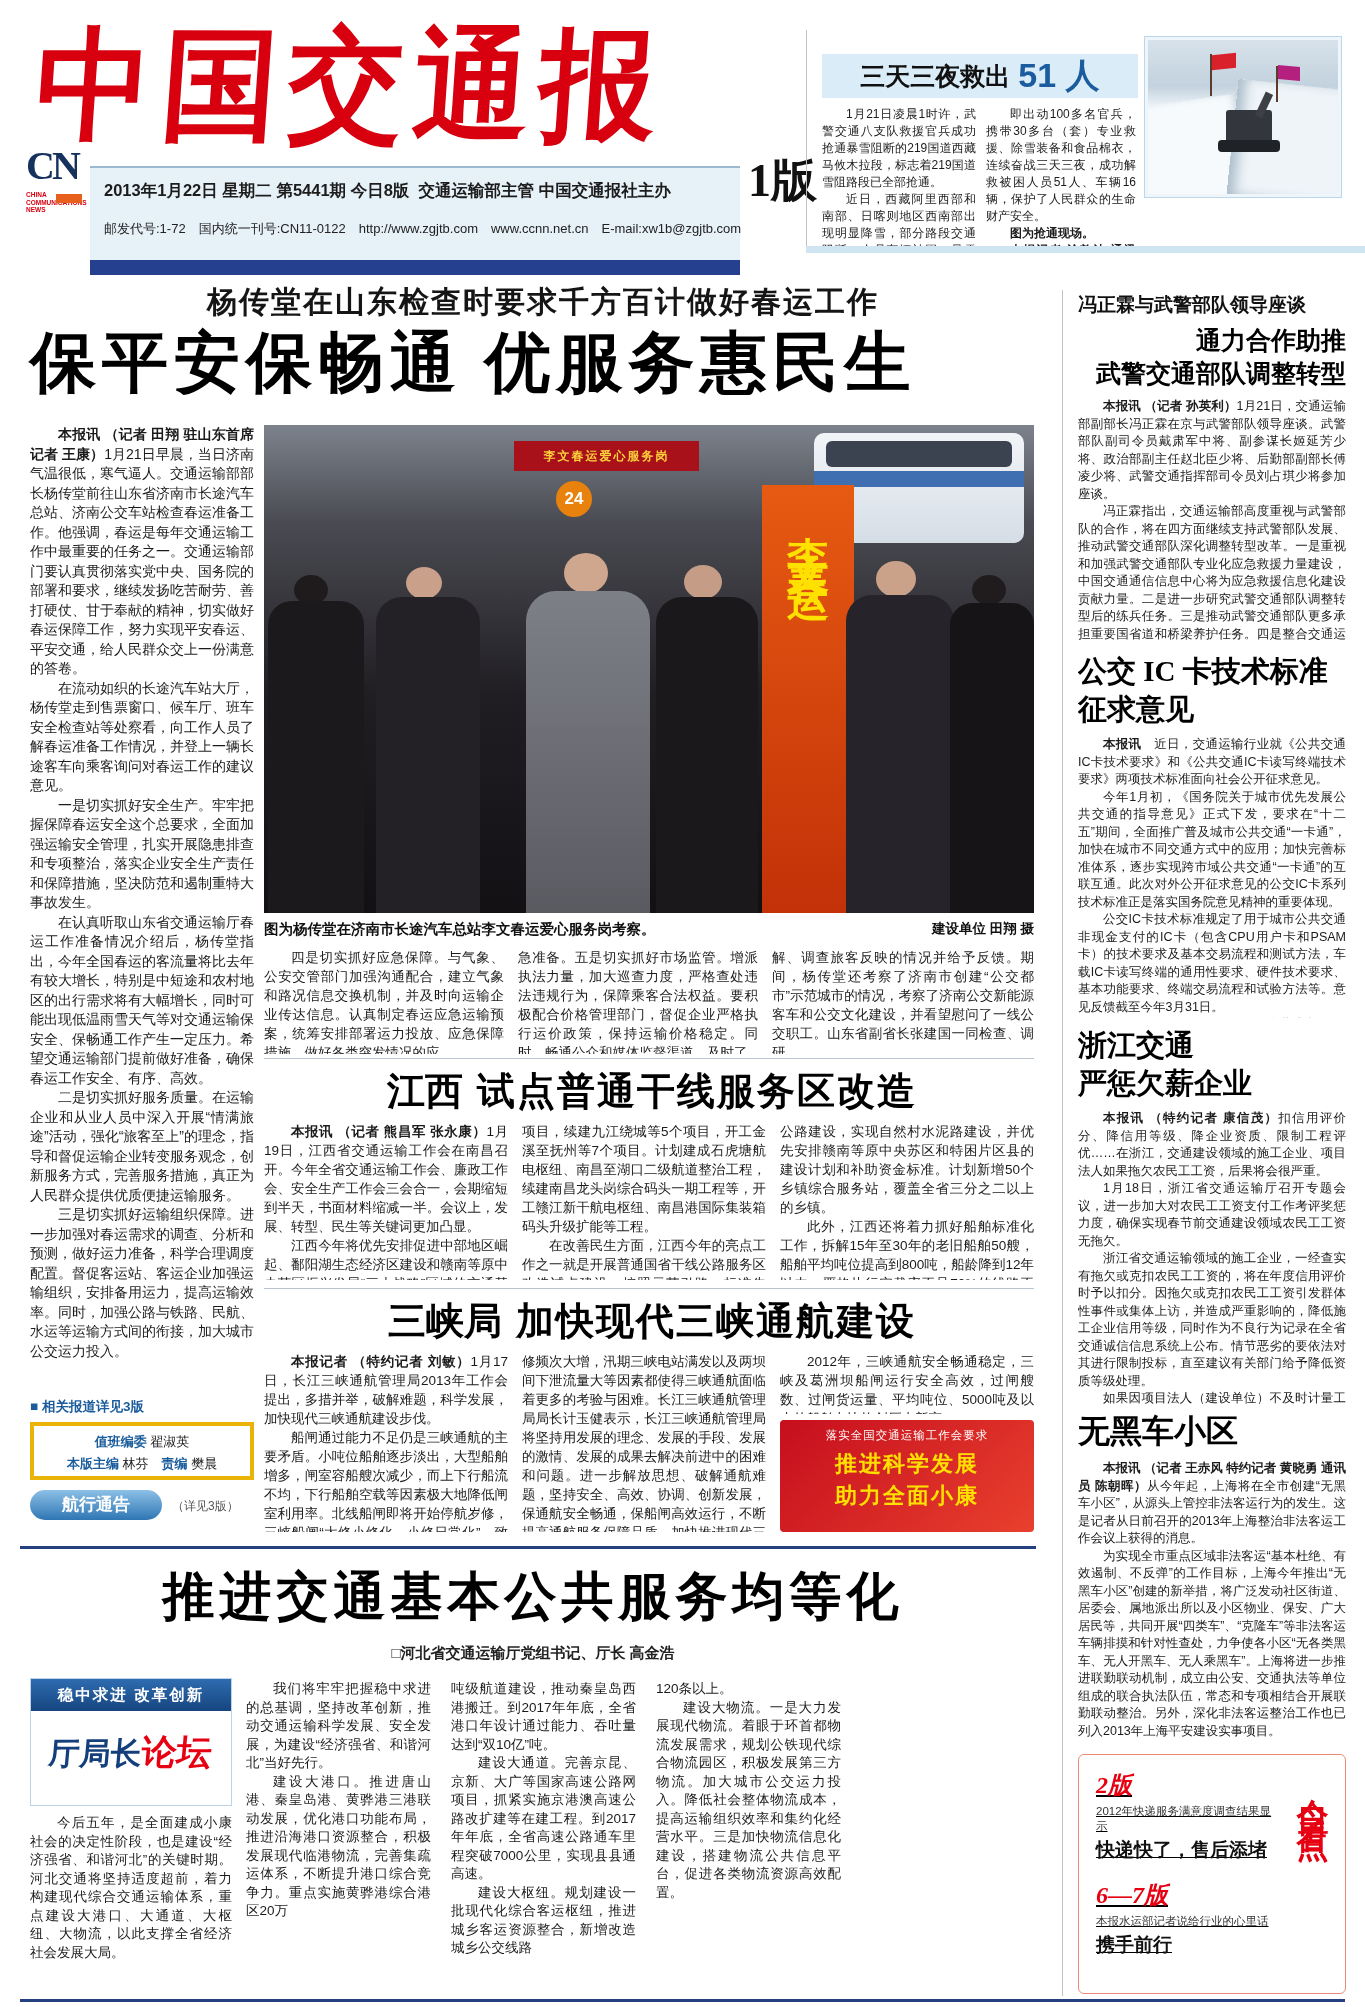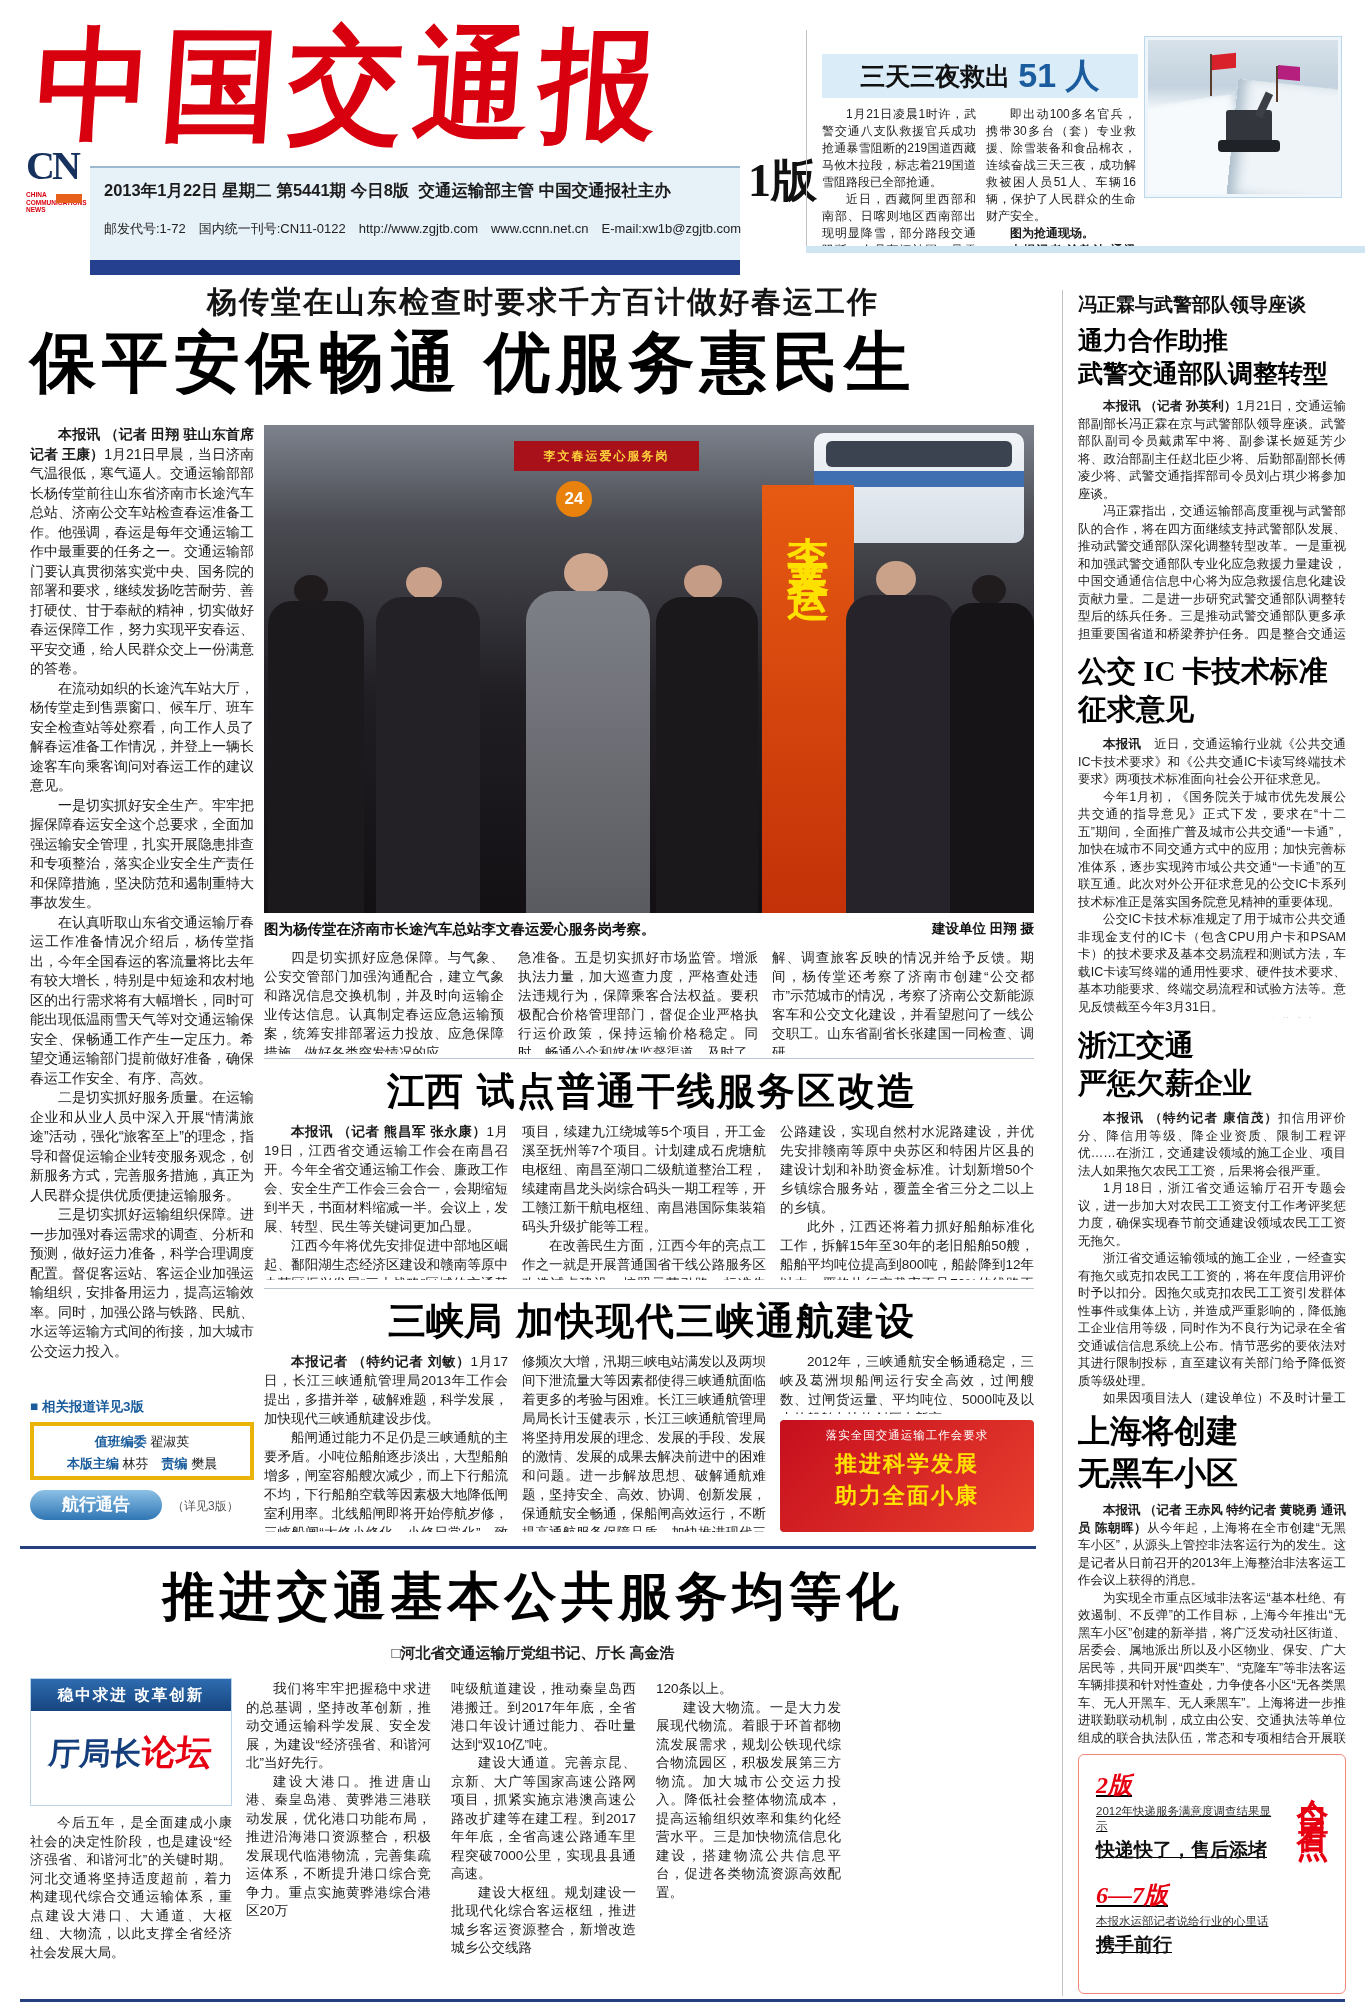--- a/index.html
+++ b/index.html
@@ -211,21 +211,21 @@
   <div class="abs banner-red" style="left:780px; top:1420px; width:254px; height:112px;">
     <div class="l1">落实全国交通运输工作会要求</div>
     <div class="l2">推进科学发展</div>
     <div class="l3">助力全面小康</div>
   </div>
 
   <div class="abs vline" style="left:1062px; top:290px; height:1706px;"></div>
 
   <div class="abs" style="left:1078px; top:292px; width:268px; height:352px; overflow:hidden;">
     <div class="rail-kicker">冯正霖与武警部队领导座谈</div>
-    <div class="rail-headline" style="margin-top:6px;">
+    <div class="rail-headline" style="margin-top:6px;text-align:right;">
       <div>通力合作助推</div>
       <div>武警交通部队调整转型</div>
     </div>
     <div class="rail-txt" style="margin-top:8px;">
       <p><span class="lead">本报讯 （记者 孙英利）</span><span>1月21日，交通运输部副部长冯正霖在京与武警部队领导座谈。武警部队副司令员戴肃军中将、副参谋长姬延芳少将、政治部副主任赵北臣少将、后勤部副部长傅凌少将、武警交通指挥部司令员刘占琪少将参加座谈。</span></p>
       <p>冯正霖指出，交通运输部高度重视与武警部队的合作，将在四方面继续支持武警部队发展、推动武警交通部队深化调整转型改革。一是重视和加强武警交通部队专业化应急救援力量建设，中国交通通信信息中心将为应急救援信息化建设贡献力量。二是进一步研究武警交通部队调整转型后的练兵任务。三是推动武警交通部队更多承担重要国省道和桥梁养护任务。四是整合交通运输部科研培训机构力量，在技术专业能力和人员培训等方面给予武警交通部队必要的支持。</p>
     </div>
   </div>
 
   <div class="abs" style="left:1078px; top:652px; width:268px; height:366px; overflow:hidden;">
@@ -249,21 +249,20 @@
     <div class="rail-txt" style="margin-top:8px;">
       <p><span class="lead">本报讯 （特约记者 康信茂）</span><span>扣信用评价分、降信用等级、降企业资质、限制工程评优……在浙江，交通建设领域的施工企业、项目法人如果拖欠农民工工资，后果将会很严重。</span></p>
       <p>1月18日，浙江省交通运输厅召开专题会议，进一步加大对农民工工资支付工作考评奖惩力度，确保实现春节前交通建设领域农民工工资无拖欠。</p>
       <p>浙江省交通运输领域的施工企业，一经查实有拖欠或克扣农民工工资的，将在年度信用评价时予以扣分。因拖欠或克扣农民工工资引发群体性事件或集体上访，并造成严重影响的，降低施工企业信用等级，同时作为不良行为记录在全省交通诚信信息系统上公布。情节恶劣的要依法对其进行限制投标，直至建议有关部门给予降低资质等级处理。</p>
       <p>如果因项目法人（建设单位）不及时计量工程款，造成工程款拖欠数额巨大或恶意拖欠，产生严重后果的，工程项目不得参与评优，项目法人（建设单位）个人不得参与评选先进。</p>
     </div>
   </div>
 
   <div class="abs" style="left:1078px; top:1410px; width:268px; height:338px; overflow:hidden;">
     <div class="rail-headline2" style="font-size:32px; line-height:42px;">
-      <div>上海将创建</div>
       <div>无黑车小区</div>
     </div>
     <div class="rail-txt" style="margin-top:8px;">
       <p><span class="lead">本报讯 （记者 王赤风 特约记者 黄晓勇 通讯员 陈朝晖）</span><span>从今年起，上海将在全市创建“无黑车小区”，从源头上管控非法客运行为的发生。这是记者从日前召开的2013年上海整治非法客运工作会议上获得的消息。</span></p>
       <p>为实现全市重点区域非法客运“基本杜绝、有效遏制、不反弹”的工作目标，上海今年推出“无黑车小区”创建的新举措，将广泛发动社区街道、居委会、属地派出所以及小区物业、保安、广大居民等，共同开展“四类车”、“克隆车”等非法客运车辆排摸和针对性查处，力争使各小区“无各类黑车、无人开黑车、无人乘黑车”。上海将进一步推进联勤联动机制，成立由公安、交通执法等单位组成的联合执法队伍，常态和专项相结合开展联勤联动整治。另外，深化非法客运整治工作也已列入2013年上海平安建设实事项目。</p>
 
     </div>
   </div>
 
   <div class="abs today-box" style="left:1078px; top:1754px; width:268px; height:240px;">

